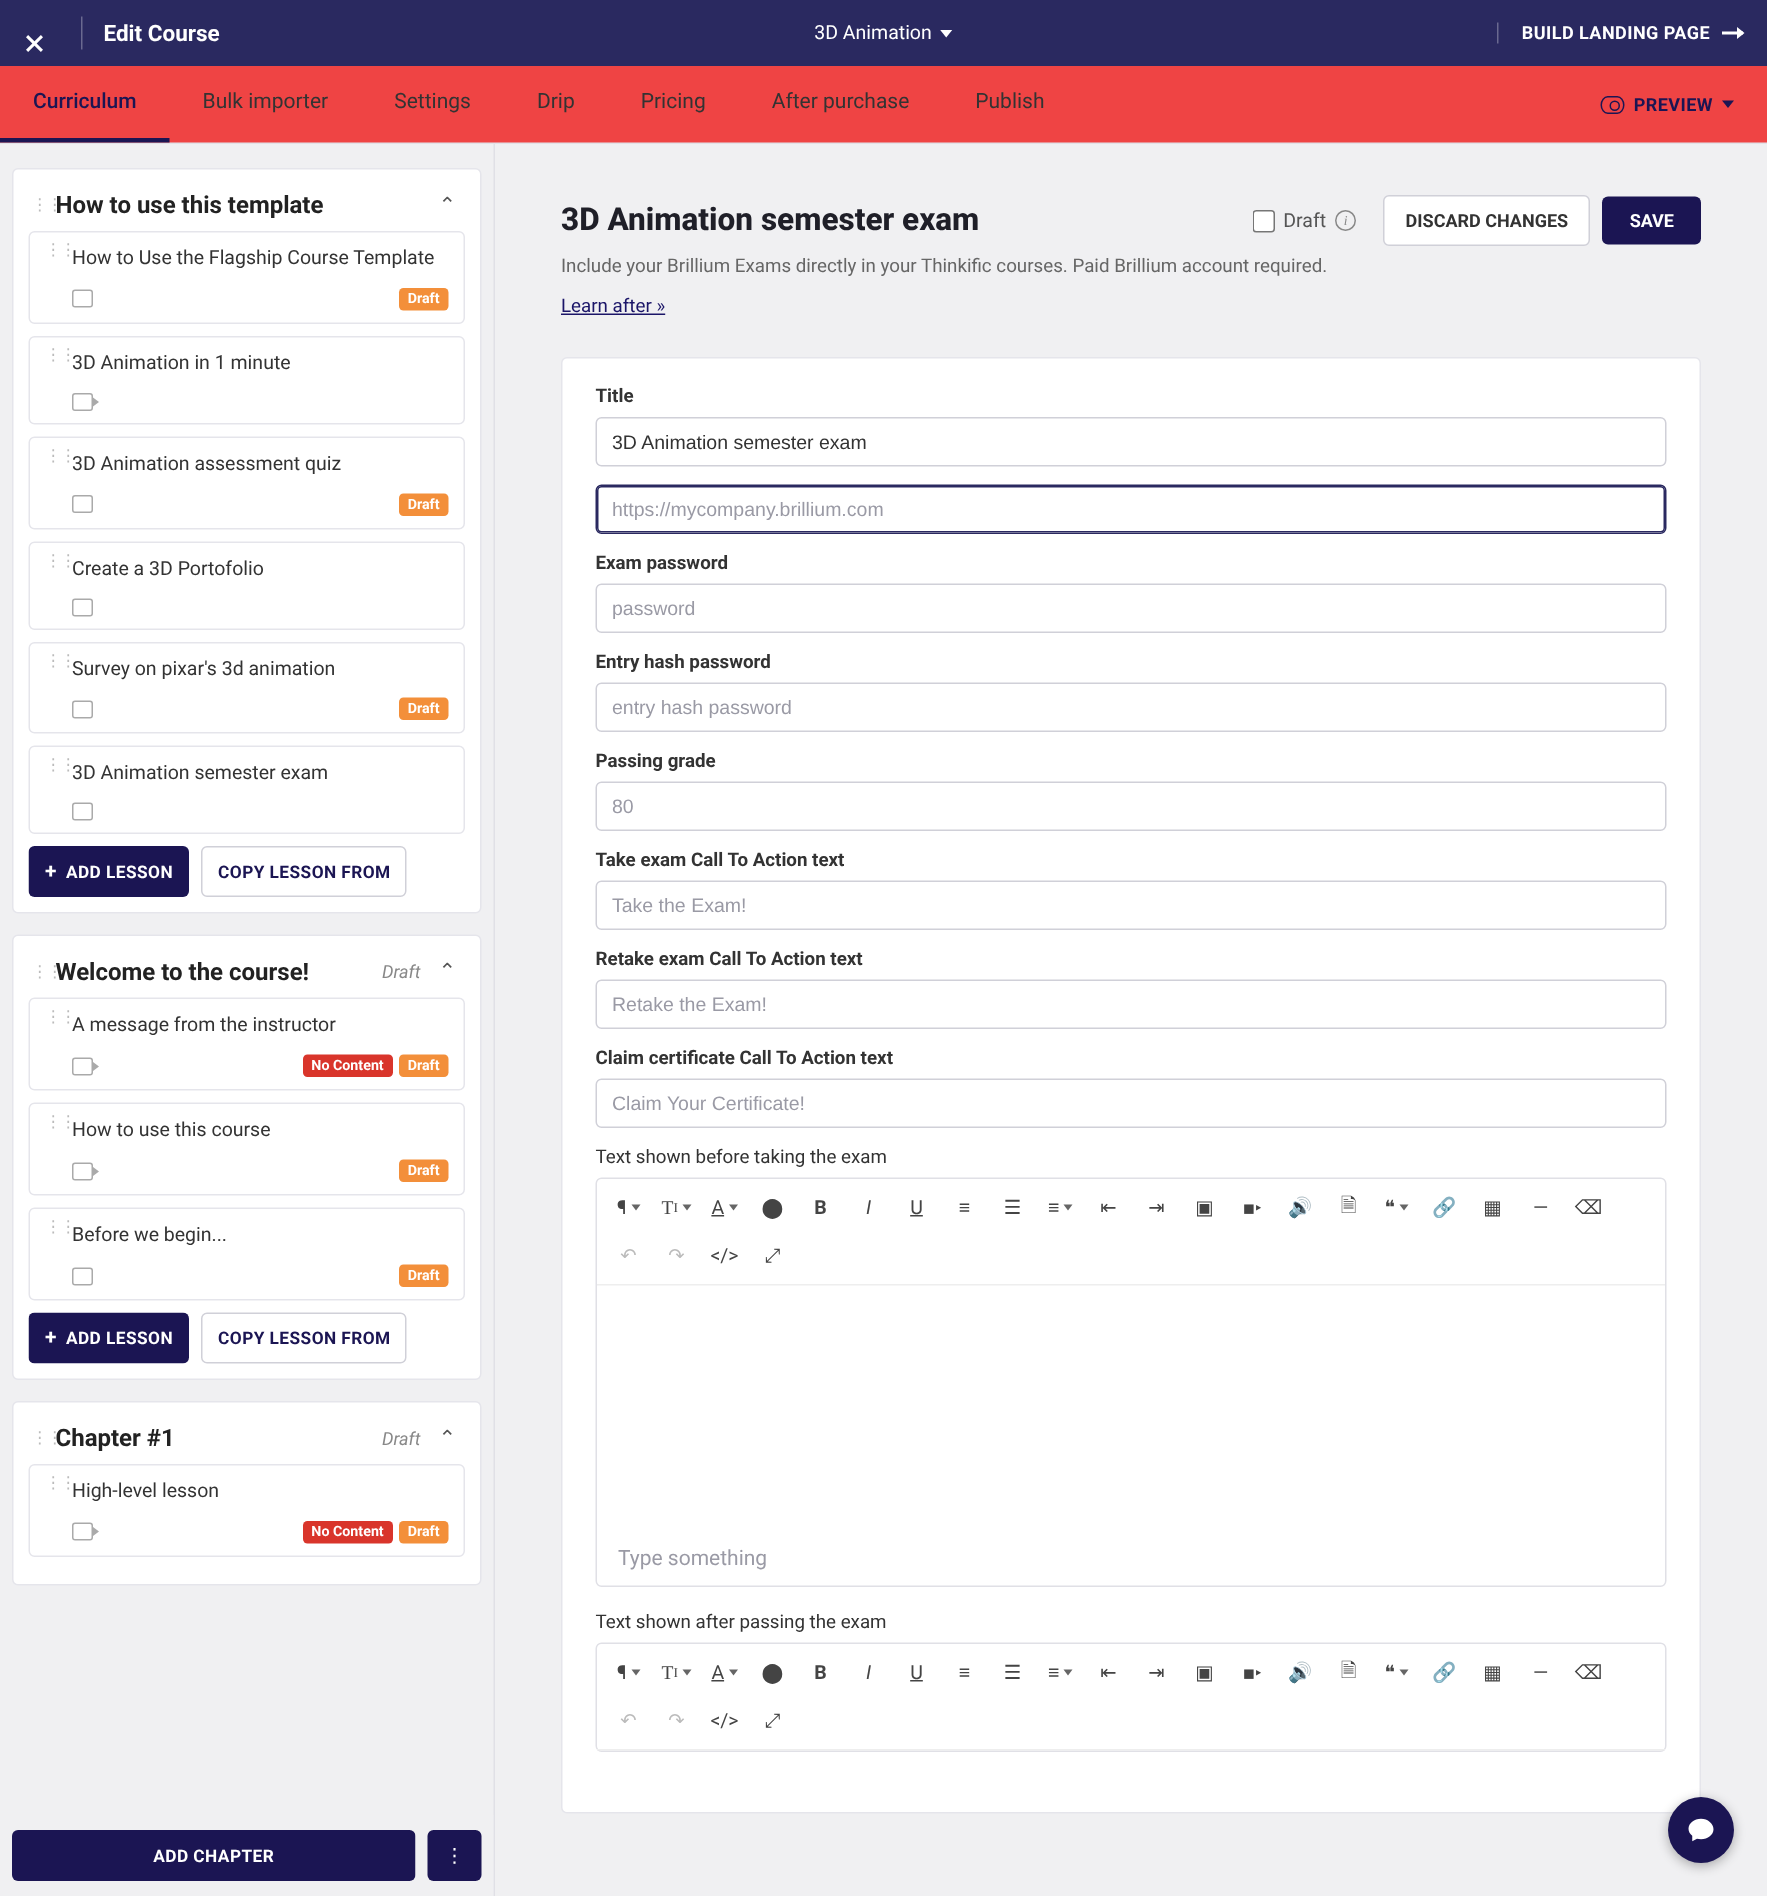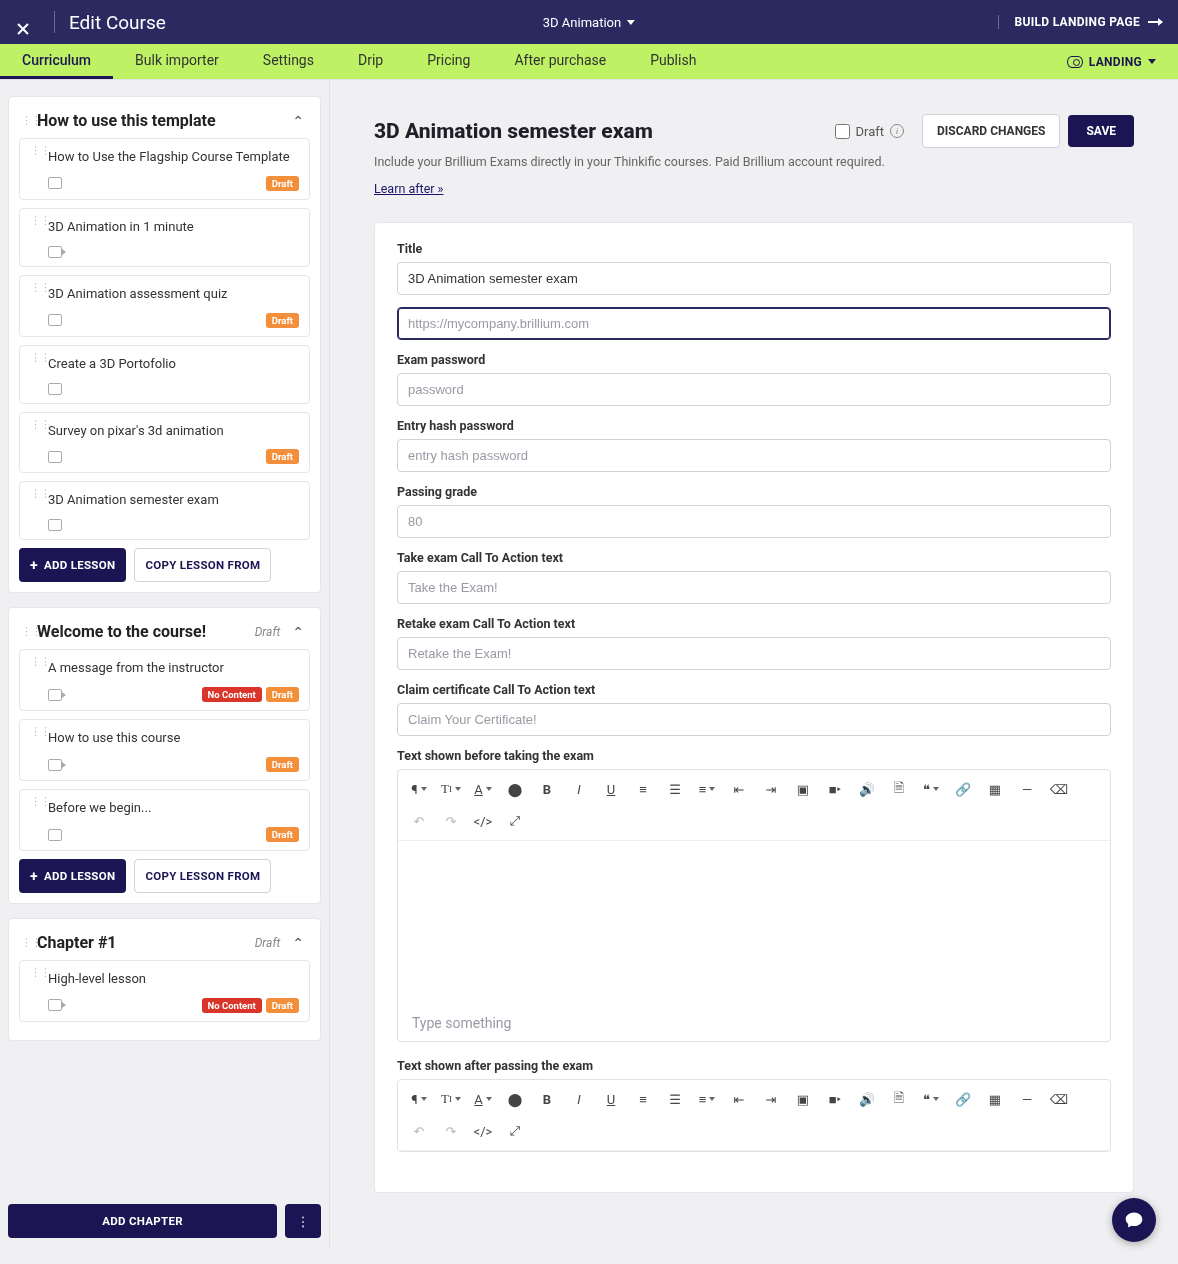--- a/index.html
+++ b/index.html
@@ -2,27 +2,27 @@
 <html><head>
 <meta charset="utf-8">
 <style>
 * { box-sizing: border-box; margin: 0; padding: 0; }
 body { font-family: -apple-system, BlinkMacSystemFont, "Segoe UI", Roboto, Helvetica, Arial, sans-serif; background: #f0f0f2; font-size: 13px; color: #333; width: 1178px; height: 1264px; overflow: hidden; position: relative; }
 
 
 .top-header { background: #2a2960; color: #fff; height: 44px; display: flex; align-items: center; padding: 0 16px; }
 .top-header .close-x { width: 24px; cursor: pointer; }
 .top-header .divider-v { width: 1px; height: 22px; background: rgba(255,255,255,.3); margin: 0 14px; }
-.top-header .title { font-weight: 400; font-size: 19px; }
+.top-header .title { font-weight: 700; font-size: 15px; }
 .top-header .center { position: absolute; left: 50%; transform: translateX(-50%); display: flex; align-items: center; gap: 6px; font-size: 13px; cursor: pointer; }
 .top-header .right-head { margin-left: auto; display: flex; align-items: center; gap: 8px; border-left: 1px solid rgba(255,255,255,.3); padding-left: 16px; font-weight: 700; font-size: 12px; letter-spacing: .3px; cursor: pointer; }
 .caret { width: 0; height: 0; border-left: 4px solid transparent; border-right: 4px solid transparent; border-top: 5px solid currentColor; display: inline-block; }
 
 
-.tabs-bar { background: #bef264; border-bottom: 1px solid #e2e2e8; height: 36px; display: flex; align-items: stretch; padding: 0 8px 0 0; }
+.tabs-bar { background: #ef4444; border-bottom: 1px solid #e2e2e8; height: 52px; display: flex; align-items: stretch; padding: 0 8px 0 0; }
 .tab { padding: 0 22px; display: flex; align-items: center; font-size: 14px; color: #333; cursor: pointer; border-bottom: 3px solid transparent; }
 .tab.active { color: #1b1553; border-bottom-color: #1b1553; font-weight: 500; }
 .tabs-bar .spacer { flex: 1; }
 .preview-btn { display: flex; align-items: center; gap: 6px; color: #1b1553; font-weight: 700; font-size: 12px; letter-spacing: .3px; padding: 0 14px; cursor: pointer; }
 
 
 .layout { display: flex; height: calc(1264px - 44px - 52px); }
 .sidebar { width: 330px; overflow-y: auto; padding: 16px 8px 70px 8px; position: relative; border-right: 1px solid #e0e0e6; }
 .main { flex: 1; overflow-y: auto; padding: 34px 44px 80px 44px; }
 
@@ -70,21 +70,21 @@
 .learn-more { color: #1b1568; font-size: 12.5px; text-decoration: underline; cursor: pointer; }
 
 .form-card { background: #fff; border: 1px solid #e5e5eb; border-radius: 4px; margin-top: 26px; padding: 18px 22px 24px 22px; }
 .form-field { margin-bottom: 12px; }
 .form-field label { display: block; font-size: 12.5px; font-weight: 700; color: #333; margin-bottom: 6px; }
 .form-field input { width: 100%; border: 1px solid #d0d0d8; border-radius: 4px; padding: 8px 10px; font-size: 13px; color: #333; }
 .form-field input.focused { border-color: #2a2960; outline: none; box-shadow: 0 0 0 1px #2a2960 inset; }
 .form-field input::placeholder { color: #9a9aa5; }
 
 
-.rte-label { font-size: 12.5px; font-weight: 700; color: #333; margin: 12px 0 6px; }
+.rte-label { font-size: 12.5px; font-weight: 400; color: #333; margin: 12px 0 6px; }
 .rte { border: 1px solid #e0e0e6; border-radius: 4px; background: #fff; margin-bottom: 16px; }
 .rte-toolbar { display: flex; flex-wrap: wrap; padding: 6px 6px; border-bottom: 1px solid #eee; gap: 2px; align-items: center; }
 .rte-toolbar .tbtn { width: 30px; height: 26px; display: flex; align-items: center; justify-content: center; color: #444; font-size: 13px; cursor: pointer; border-radius: 3px; }
 .rte-toolbar .tbtn.sm-caret::after { content: ""; border-left: 3px solid transparent; border-right: 3px solid transparent; border-top: 4px solid #666; margin-left: 3px; }
 .rte-toolbar .row2 { width: 100%; display: flex; padding-top: 4px; gap: 2px; }
 .rte-body { min-height: 200px; padding: 10px 12px; position: relative; }
 .rte-body .ph { position: absolute; bottom: 10px; left: 14px; color: #9a9aa5; font-size: 14px; }
 
 
 .sidebar::-webkit-scrollbar { width: 12px; }
@@ -126,21 +126,21 @@
   <div class="tab active">Curriculum</div>
   <div class="tab">Bulk importer</div>
   <div class="tab">Settings</div>
   <div class="tab">Drip</div>
   <div class="tab">Pricing</div>
   <div class="tab">After purchase</div>
   <div class="tab">Publish</div>
   <div class="spacer"></div>
   <div class="preview-btn">
     <span class="eye-icon"></span>
-    <span>LANDING</span>
+    <span>PREVIEW</span>
     <span class="caret" style="border-top-color:#1b1553"></span>
   </div>
 </div>
 
 <div class="layout">
 
   <div class="sidebar">
 
     <div class="chapter">
       <div class="chapter-head">

